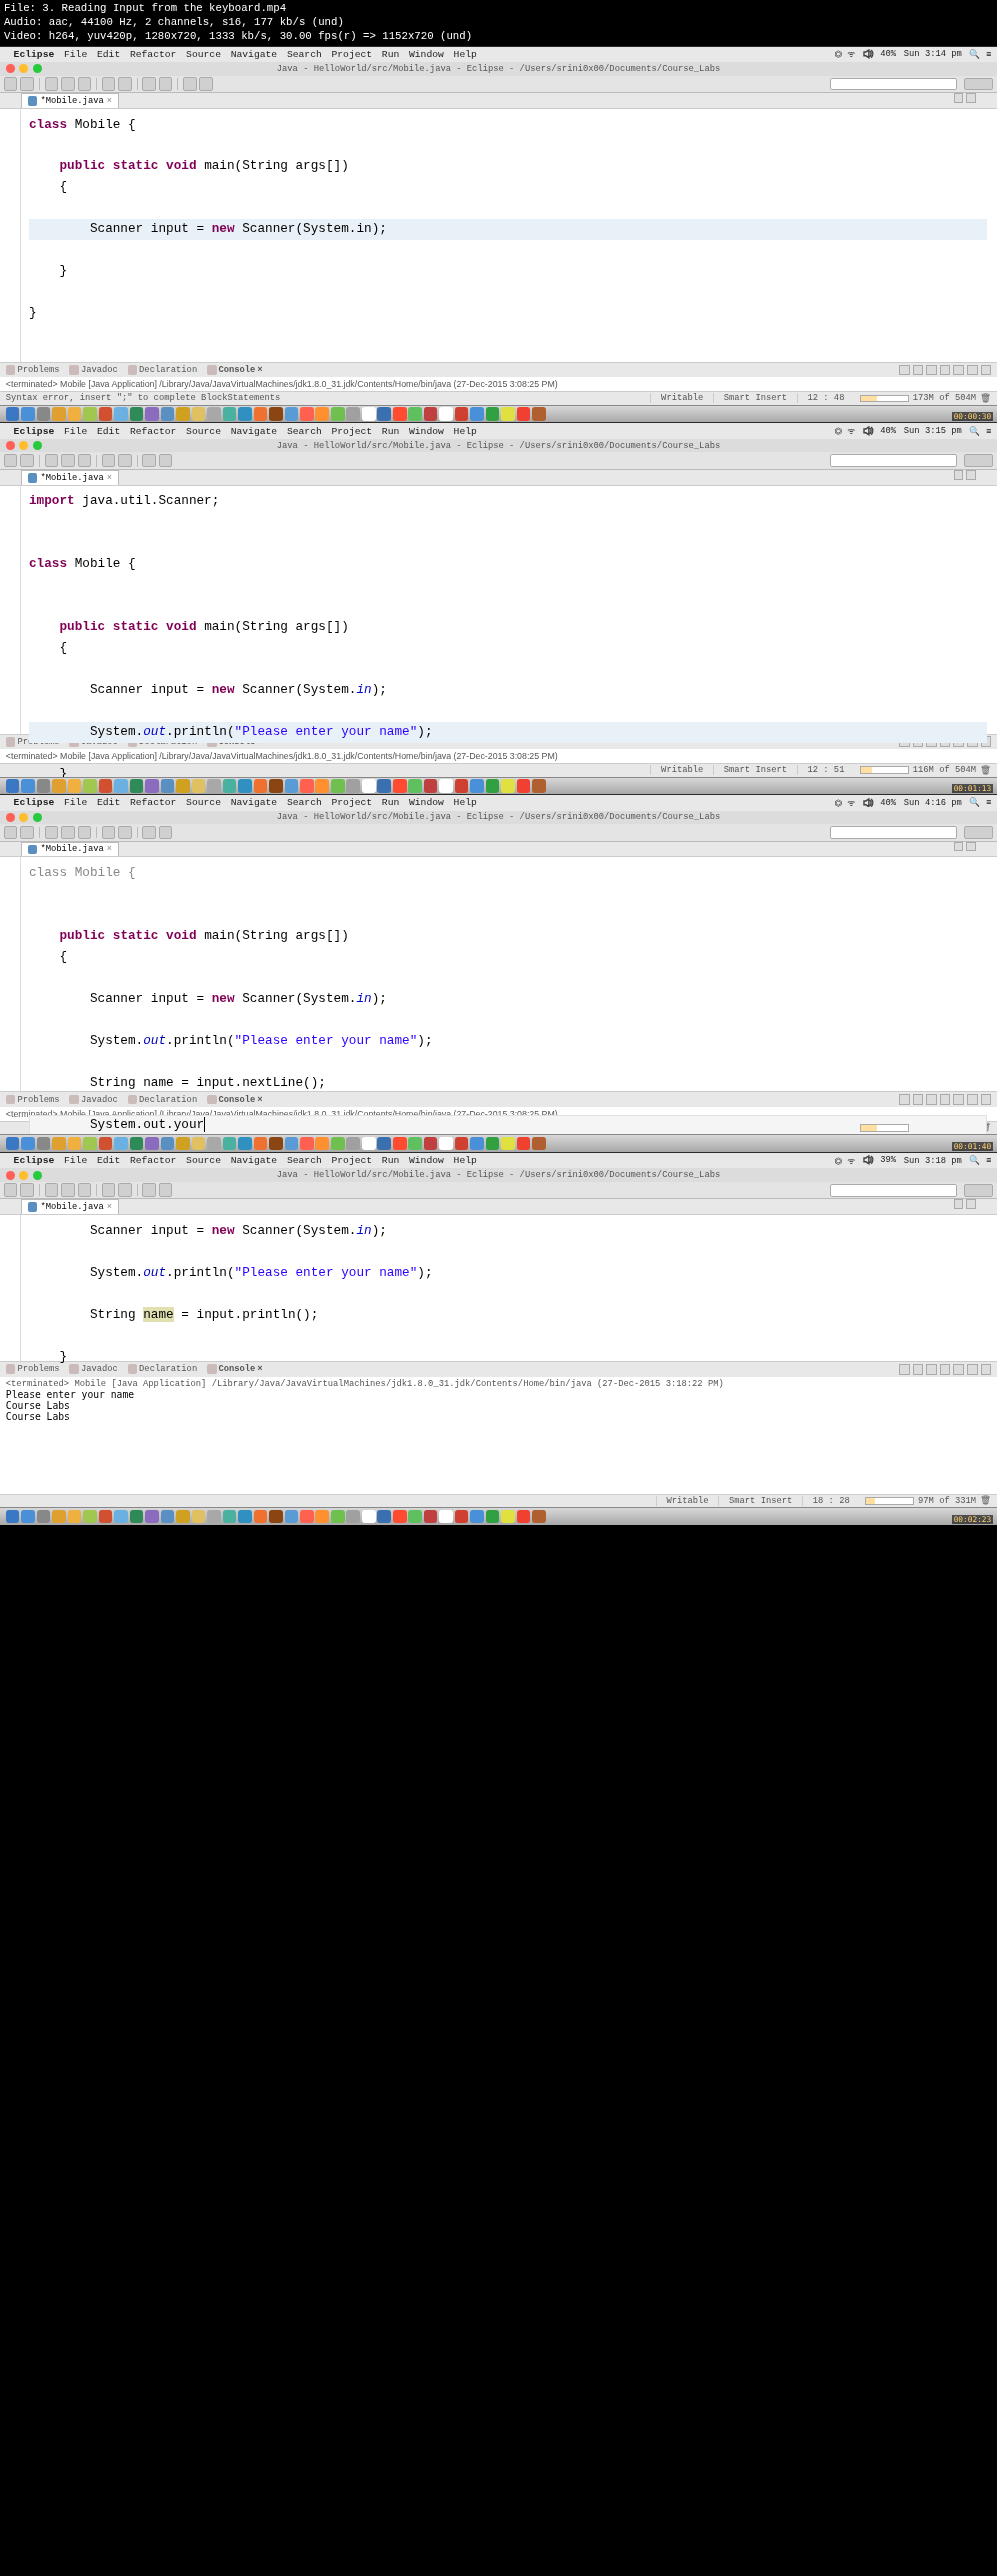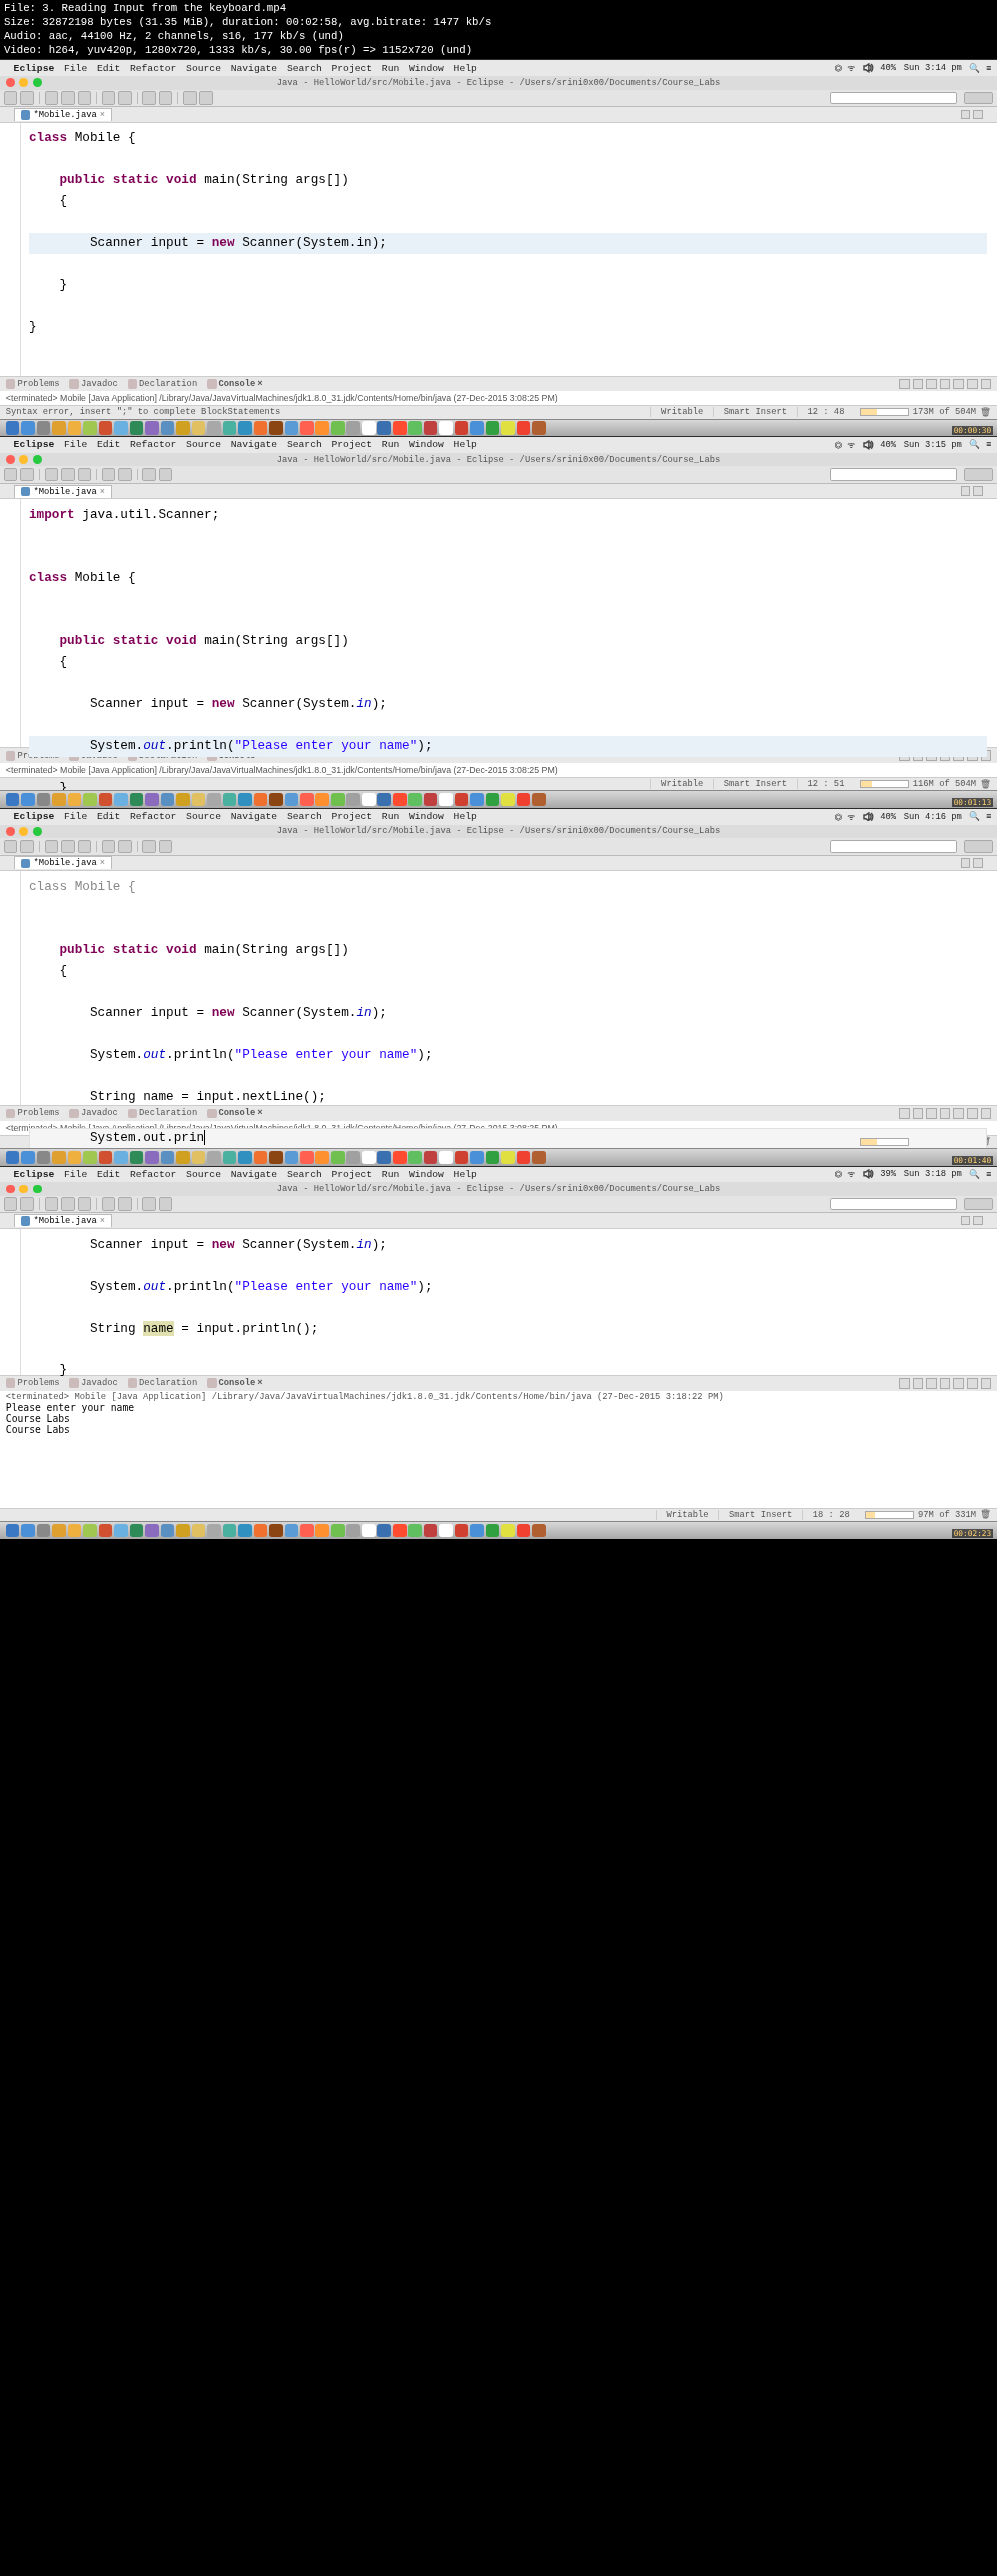--- a/index.html
+++ b/index.html
@@ -24,21 +24,21 @@
 .tl { width: 8.8px; height: 8.8px; border-radius: 50%; }
 .tl.r{background:#ff5f56}.tl.y{background:#ffbd2e}.tl.g{background:#27c93f}
 
 .toolbar { background: #e4e4e4; height: 17.5px; display: flex; align-items: center; gap: 2.9px; padding: 0 3.9px; border-bottom: 1px solid #bbb; }
 .toolbar .tb-btn { width: 13.6px; height: 13.6px; background: #d0d0d0; border: 1px solid #aaa; border-radius: 1.9px; }
 .toolbar .tb-sep { width: 1px; height: 11.7px; background: #bbb; margin: 0 1.9px; }
 .toolbar .search { margin-left: auto; width: 127px; height: 12.7px; background: #fff; border: 1px solid #aaa; border-radius: 1.9px; }
 .toolbar .persp { width: 29px; height: 12.7px; background: #d0d0d0; border: 1px solid #aaa; border-radius: 1.9px; margin-left: 3.9px; }
 
 .editor-area { background: #fff; position: relative; }
-.tab-bar { background: #e8e8e8; height: 15.6px; display: flex; align-items: center; font-size: 8.8px; padding: 0 14px; border-bottom: 1px solid #ccc; }
+.tab-bar { background: #e8e8e8; height: 15.6px; display: flex; font-size: 8.8px; padding: 0 21px; border-bottom: 1px solid #ccc; }
 .tab { background: #fff; border: 1px solid #bbb; border-bottom: none; padding: 1px 5.8px; display: flex; align-items: center; gap: 2.9px; font-family: -apple-system, sans-serif; }
 .tab .j-icon { width: 9.7px; height: 9.7px; background: #5a8fc1; border-radius: 1.9px; }
 .tab .close-x { color: #888; }
 .tab-bar .tab-right { margin-left: auto; display: flex; gap: 2.9px; }
 .tab-bar .tab-right span { width: 9.7px; height: 9.7px; background: #ddd; border: 1px solid #aaa; }
 
 .code { padding: 5.8px 9.7px 5.8px 29px; font-size: 12.7px; line-height: 1.65; color: #000; position: relative; background: #fff; }
 .code .gutter { position: absolute; left: 0; top: 0; bottom: 0; width: 21.4px; background: #fff; border-right: 1px solid #ddd; }
 .code .line { white-space: pre; }
 .code .line.hl { background: #e8f0f8; }
@@ -66,21 +66,20 @@
 .status-bot .membar { width: 49px; height: 7.8px; background: #fff; border: 1px solid #aaa; position: relative; }
 .status-bot .membar-fill { position: absolute; left: 0; top: 0; bottom: 0; background: #ffe0a0; }
 
 svg.volume{width:11.7px;height:9.7px;vertical-align:middle;stroke:#444;fill:none;stroke-width:1.5}
 </style>
 </head>
 <body>
 
 <div class="header-info">
   <div>File: 3. Reading Input from the keyboard.mp4</div>
-  <div>Size: 32872198 bytes (31.35 MiB), duration: 00:02:58, avg.bitrate: 1477 kb/s</div>
   <div>Audio: aac, 44100 Hz, 2 channels, s16, 177 kb/s (und)</div>
   <div>Video: h264, yuv420p, 1280x720, 1333 kb/s, 30.00 fps(r) =&gt; 1152x720 (und)</div>
 </div>
 
 <div class="shot-wrap">
   <div class="mac-menubar" style="position:relative">
     <span class="apple"></span>
     <span class="menu-item" style="font-weight:bold">Eclipse</span>
     <span class="menu-item">File</span>
     <span class="menu-item">Edit</span>
@@ -444,21 +443,21 @@
 <div class="line"> </div>
 <div class="line">    <span class="kw">public</span><span class="kw"> static</span><span class="kw"> void</span><span> main(String args[])</span></div>
 <div class="line">    {</div>
 <div class="line"> </div>
 <div class="line"><span>        Scanner input = </span><span class="kw">new</span><span> Scanner(System.</span><span class="it">in</span><span>);</span></div>
 <div class="line"> </div>
 <div class="line"><span>        System.</span><span class="it">out</span><span>.println(</span><span class="str">"Please enter your name"</span><span>);</span></div>
 <div class="line"> </div>
 <div class="line">        String name = input.nextLine();</div>
 <div class="line"> </div>
-<div class="line cursor-line"><span>        System.out.prin</span><span class="cursor"></span></div>
+<div class="line cursor-line"><span>        System.out.your</span><span class="cursor"></span></div>
 <div class="line"> </div>
 <div class="line">    }</div>
 <div class="line"> </div>
 <div class="line">}</div>
     </div>
     <div class="bottom-tabs">
       <span class="bt">
           <span class="ic"></span>
           <span>Problems</span>
         </span>

